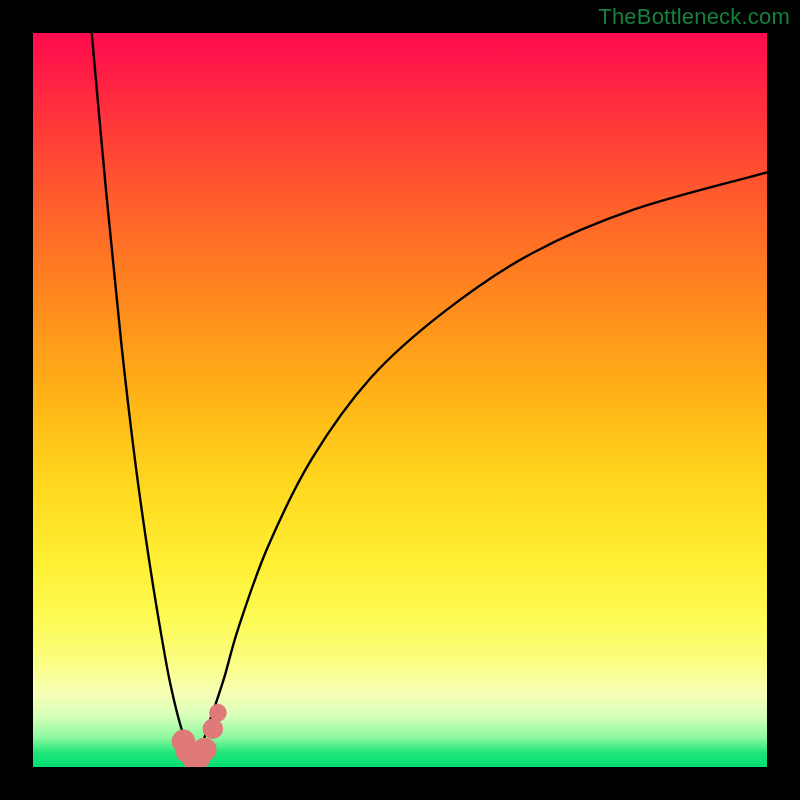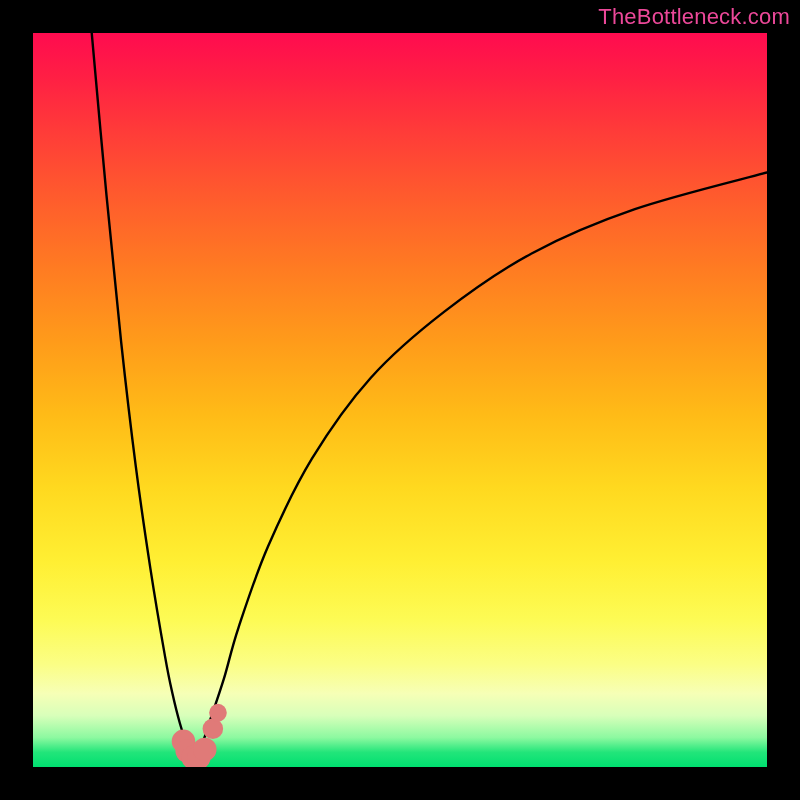--- a/index.html
+++ b/index.html
@@ -47,21 +47,21 @@
     position: absolute;
     left: 0;
     top: 0;
     width: 734px;
     height: 734px;
   }
   .watermark {
     position: absolute;
     top: 4px;
     right: 10px;
-    color: #ec4899;
+    color: #15803d;
     font-size: 22px;
     letter-spacing: 0.2px;
   }
 </style>
 </head>
 <body>
 
 <div class="frame">
   <div class="plot">
     <svg class="curves" viewBox="0 0 734 734" preserveAspectRatio="none">

